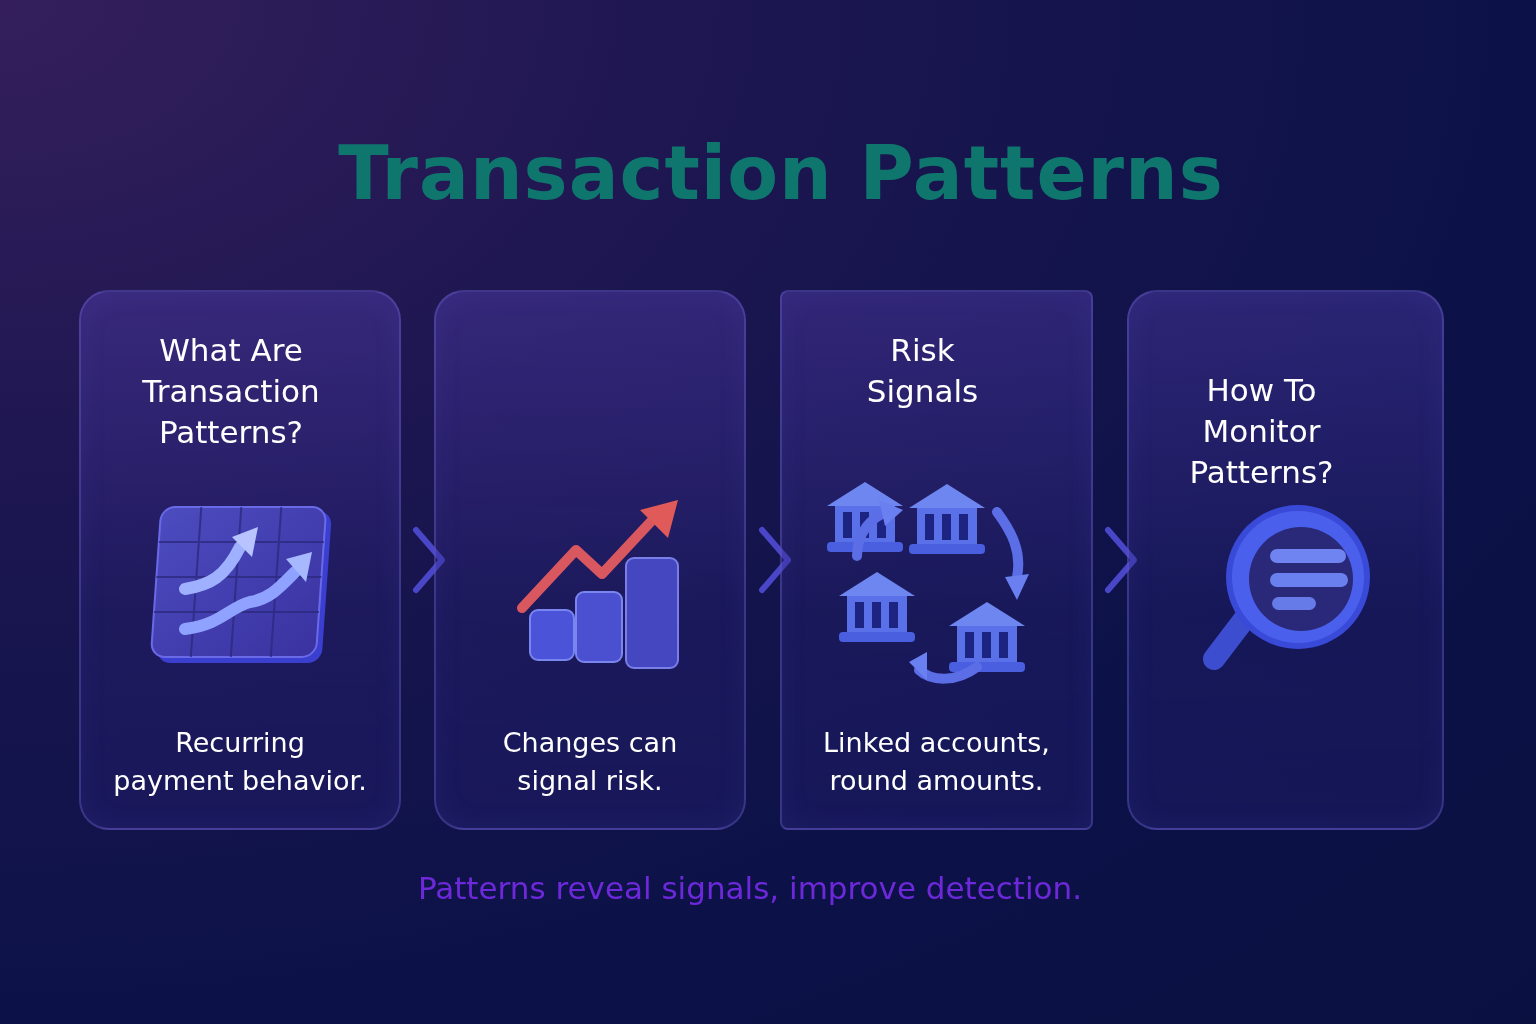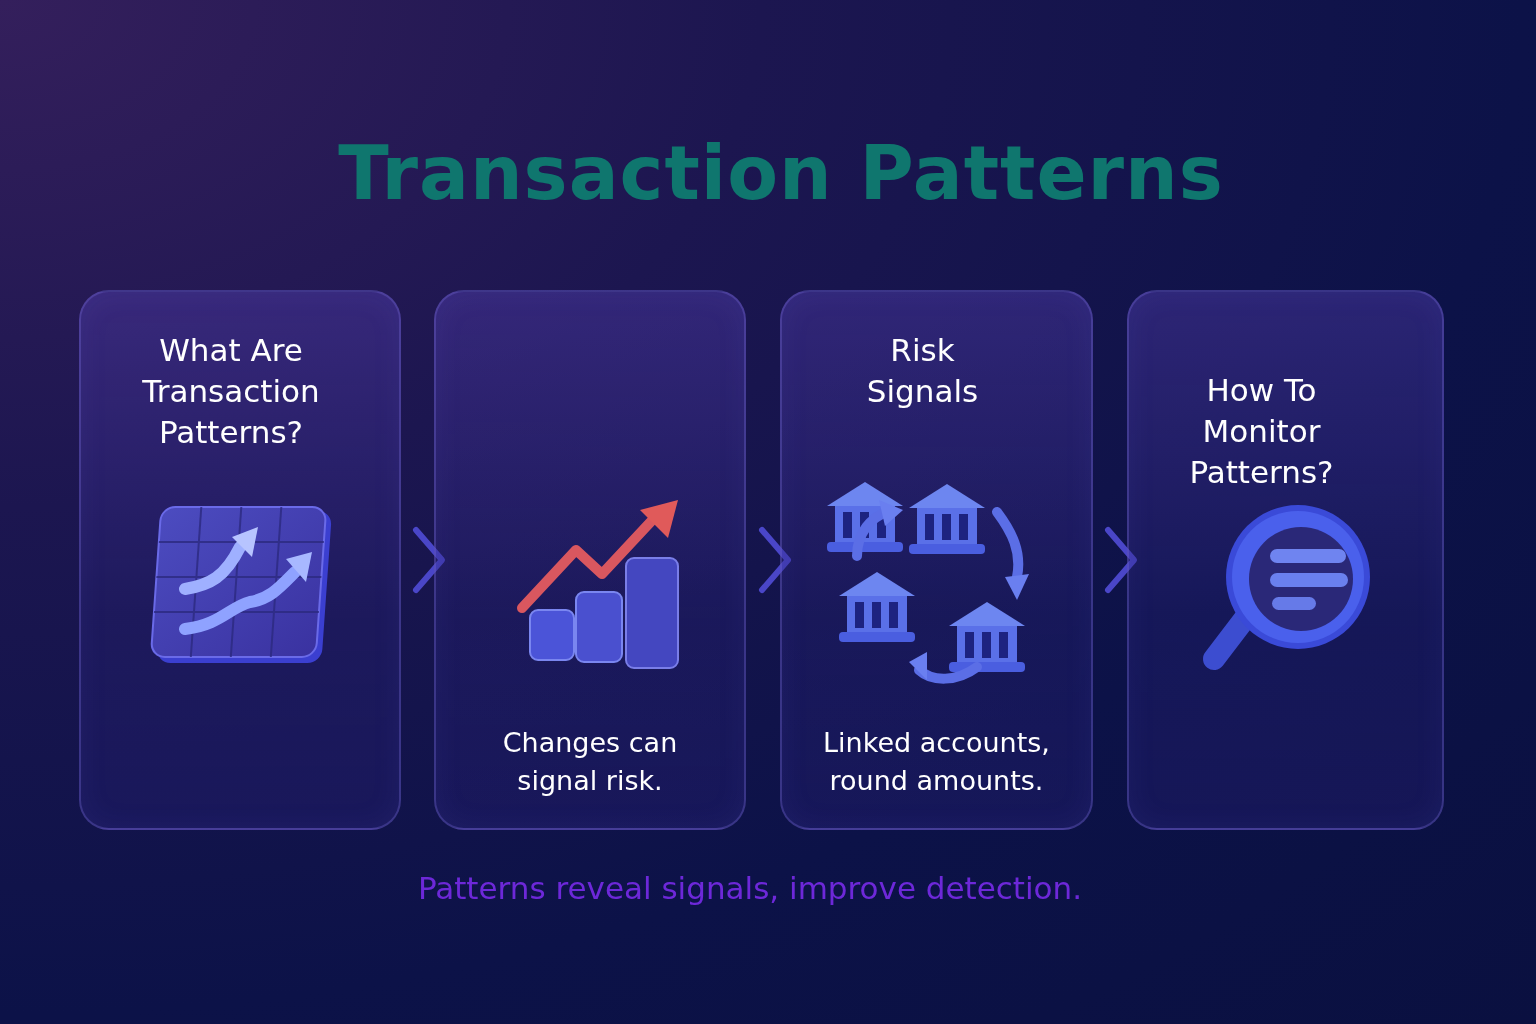--- a/index.html
+++ b/index.html
@@ -65,20 +65,22 @@
             <line x1="102" y1="10" x2="102" y2="160"></line>
           <line x1="142" y1="10" x2="142" y2="160"></line>
         </g>
       </g>
       <path d="M45 92 C70 88 85 80 100 50" stroke="#9fb0ff" stroke-width="12" fill="none" stroke-linecap="round"></path>
       <polygon points="92,40 118,30 112,60" fill="#b7c4ff"></polygon>
       <path d="M45 132 C80 128 90 110 110 105 C130 102 140 90 155 75" stroke="#8fa2ff" stroke-width="12" fill="none" stroke-linecap="round"></path>
       <polygon points="146,62 172,55 166,85" fill="#a8b8ff"></polygon>
     </svg>
   </div>
+  <div class="desc">Recurring
+payment behavior.</div>
 </div>
 
 <svg class="chev" style="left:408px;" viewBox="0 0 40 80">
   <polyline points="8,10 34,40 8,70" fill="none" stroke="#4a46c8" stroke-width="6" stroke-linecap="round" stroke-linejoin="round"></polyline>
 </svg>
 
 <div class="card" style="left:434px;width:312px;">
   <div class="icon-wrap">
     <svg width="200" height="190" viewBox="0 0 200 190">
       <rect x="40" y="118" width="44" height="50" rx="8" fill="#4b54d8" stroke="#7a86f0" stroke-width="2"></rect>
@@ -89,21 +91,21 @@
     </svg>
   </div>
   <div class="desc">Changes can
 signal risk.</div>
 </div>
 
 <svg class="chev" style="left:754px;" viewBox="0 0 40 80">
   <polyline points="8,10 34,40 8,70" fill="none" stroke="#4a46c8" stroke-width="6" stroke-linecap="round" stroke-linejoin="round"></polyline>
 </svg>
 
-<div class="card" style="left:780px;width:313px;">
+<div class="card" style="left:780px;width:313px;border-radius:8px;">
   <div class="heading" style="left:-10px;">Risk
 Signals</div>
   <div class="icon-wrap">
     <svg width="220" height="210" viewBox="0 0 220 210">
       <g id="bank">
         <polygon points="0,24 38,0 76,24" fill="#6d86f0"></polygon>
         <rect x="8" y="24" width="60" height="36" fill="#5a70e8"></rect>
         <rect x="16" y="30" width="9" height="26" fill="#1d2380"></rect>
         <rect x="33" y="30" width="9" height="26" fill="#1d2380"></rect>
         <rect x="50" y="30" width="9" height="26" fill="#1d2380"></rect>

